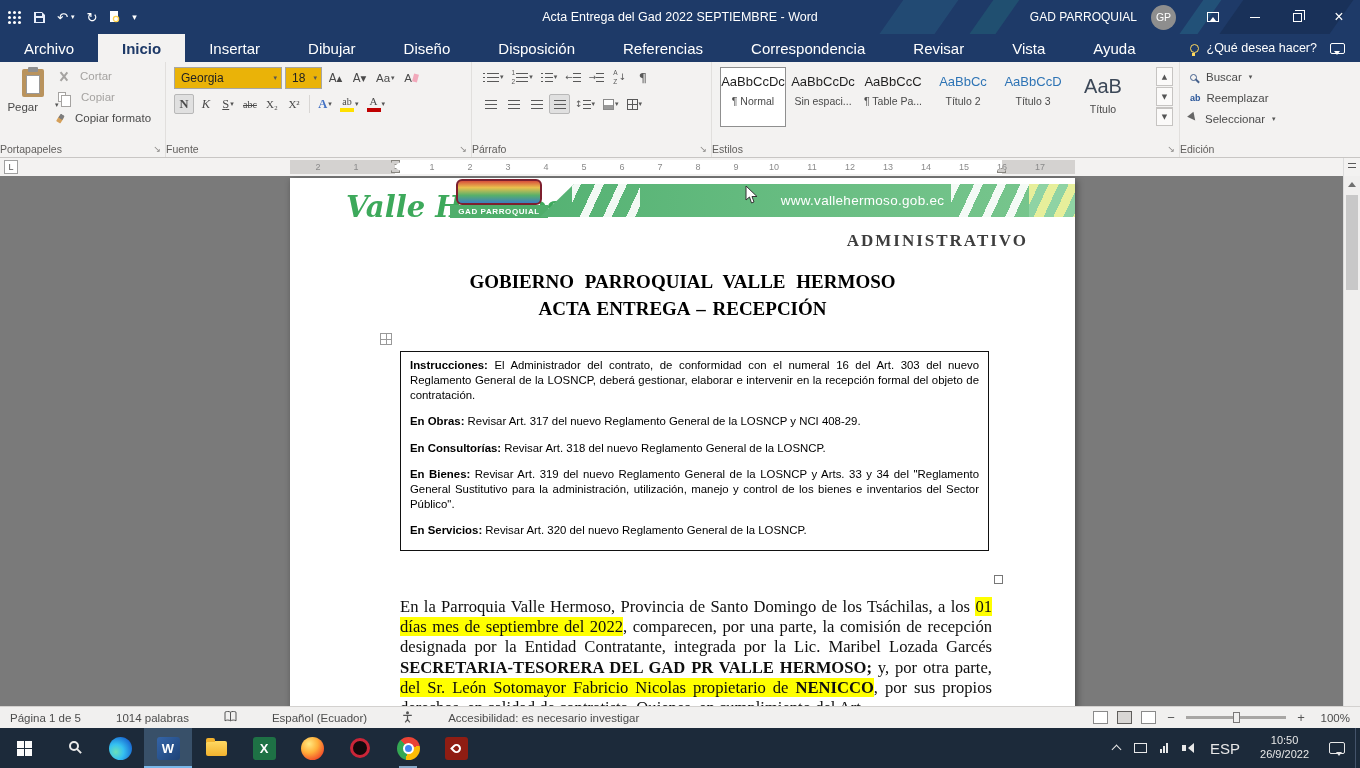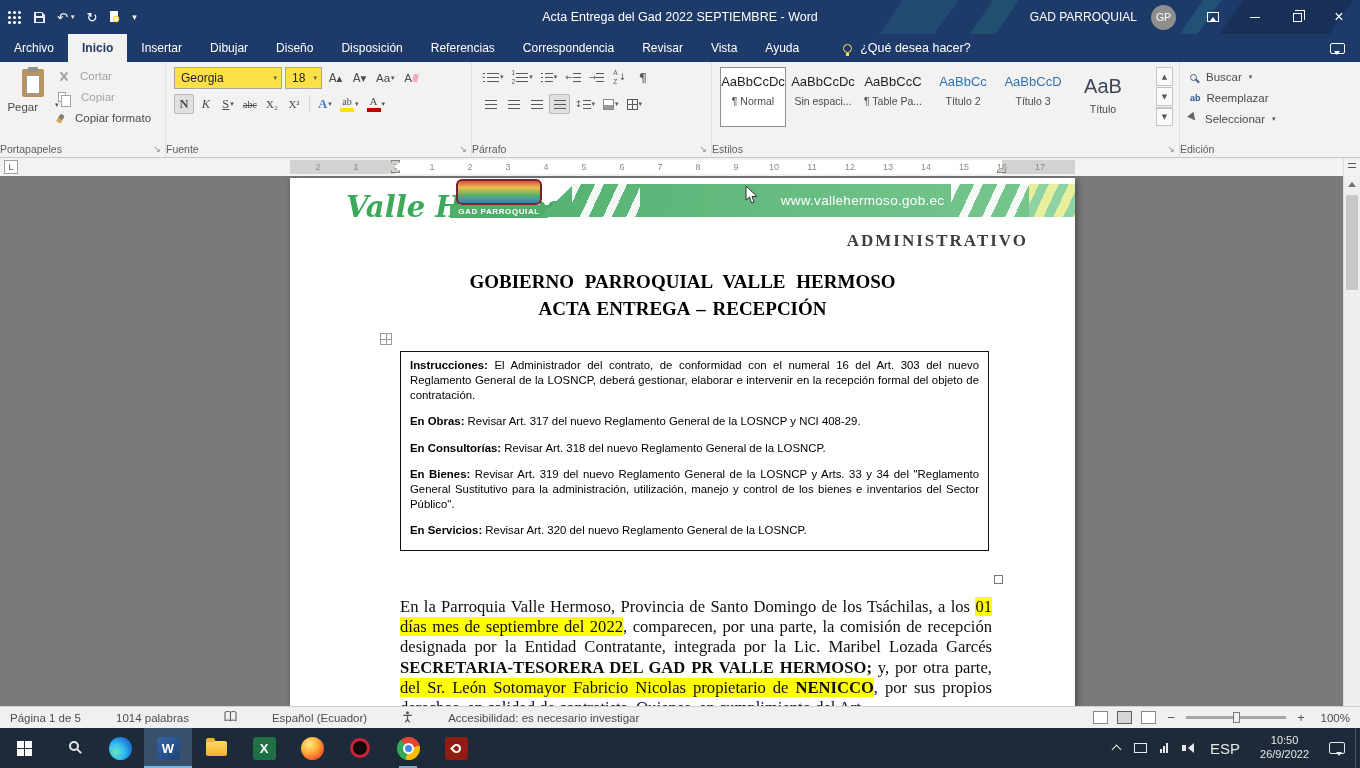--- a/index.html
+++ b/index.html
@@ -20,37 +20,37 @@
 #avatar{width:25px;height:25px;border-radius:50%;background:#8e8e8e;display:flex;align-items:center;justify-content:center;font-size:10.5px;margin-right:16px}
 .winbtn{width:42px;height:34px;display:flex;align-items:center;justify-content:center;font-size:16px}
 .minbar{width:10px;height:1px;background:#fff}
 .restore{position:relative;width:9px;height:9px;border:1px solid #fff}
 .restore::after{content:"";position:absolute;left:1px;top:-4px;width:9px;height:9px;border:1px solid #fff;border-bottom:none;border-left:none}
 .ribshow{position:relative;width:12px;height:10px;border:1px solid #fff}
 .ribshow::after{content:"";position:absolute;left:2px;top:1px;border:3px solid transparent;border-bottom:4px solid #fff}
 
 
 #tabrow{position:absolute;top:34px;left:0;right:0;height:28px;background:#1e3a68;display:flex;align-items:stretch;color:#fff;z-index:29}
-.rtab{padding:0 14px;display:flex;align-items:center;font-size:12px}
+.rtab{padding:0 24px;display:flex;align-items:center;font-size:15px}
 .rtab.active{background:#f3f2f1;color:#1e3a68;font-weight:bold}
 #tellme{display:flex;align-items:center;gap:8px;margin-left:30px;font-size:12.5px}
 .bulb{width:9px;height:9px;border:1.5px solid #ffd95e;border-radius:50%;position:relative}
 .bulb::after{content:"";position:absolute;left:1.5px;bottom:-4px;width:3px;height:3px;background:#ffd95e}
 #comments{margin-left:auto;margin-right:15px;display:flex;align-items:center}
 .bubble{width:15px;height:11px;border:1px solid #fff;border-radius:2px;position:relative}
 .bubble::after{content:"";position:absolute;left:3px;bottom:-5px;border:3px solid transparent;border-top:4px solid #fff}
 
 
 #ribbon{position:absolute;top:62px;left:0;right:0;height:96px;background:#f3f2f1;border-bottom:1px solid #c8c6c4;color:#4a4a4a;z-index:28}
 .rgroup{position:absolute;top:0;height:95px;border-right:1px solid #e1dfdd}
 .glabel{position:absolute;bottom:2px;left:0;right:0;text-align:left;font-size:10.5px;color:#605e5c}
 .launcher{position:absolute;right:4px;bottom:3px;font-size:9px;color:#8a8886;line-height:1}
 .btn{display:inline-flex;align-items:center;justify-content:center;border:1px solid transparent;border-radius:2px;color:#4a4a4a}
 .btn.sel{background:#e0e0e0;border-color:#b8b8b8}
-.combo{height:22px;background:#fde047;border:1px solid #a6a6a6;display:flex;align-items:center;justify-content:space-between;padding:0 4px 0 6px;font-size:12px;color:#222}
+.combo{height:22px;background:#eab308;border:1px solid #a6a6a6;display:flex;align-items:center;justify-content:space-between;padding:0 4px 0 6px;font-size:12px;color:#222}
 .cdd{font-size:7px;color:#555;margin-left:4px}
 
 #g-clip{left:0;width:166px}
 #paste{position:absolute;left:10px;top:5px;width:46px;display:flex;flex-direction:column;align-items:center;gap:4px}
 .clipicon{width:22px;height:28px;background:#b9935d;border-radius:2px;position:relative;margin-top:2px}
 .clipicon .pg{position:absolute;left:4px;top:6px;width:14px;height:19px;background:#fff;border:1px solid #9a9a9a}
 .clipicon .cl{position:absolute;left:6px;top:-2px;width:10px;height:5px;background:#8f8f8f;border-radius:1px}
 #paste .lbl{font-size:11.5px;display:flex;align-items:flex-start;gap:16px}
 .minirow{position:absolute;left:58px;display:flex;align-items:center;gap:12px;font-size:11.5px;white-space:nowrap}
 .disab{color:#a5a3a1}

